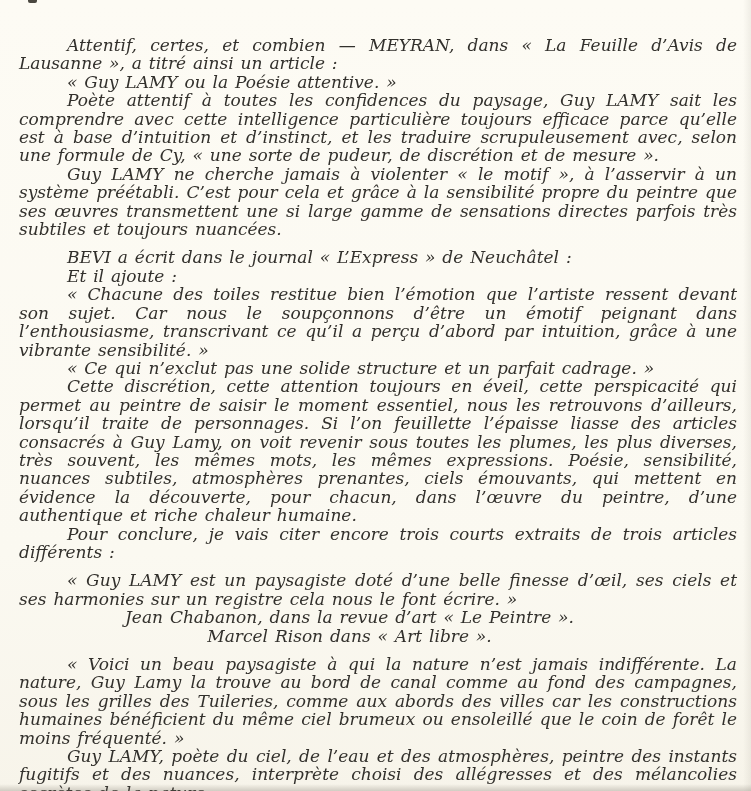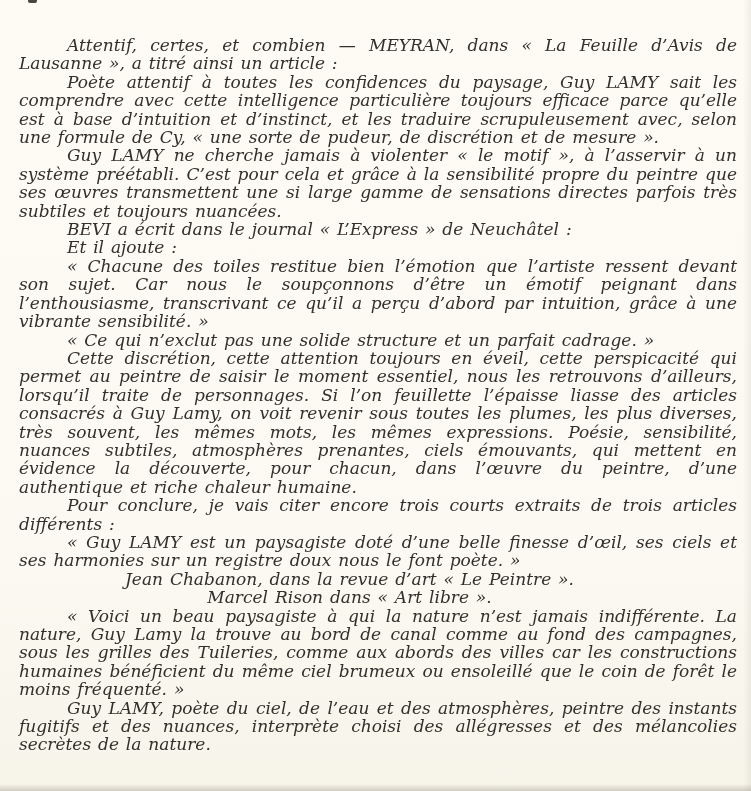--- a/index.html
+++ b/index.html
@@ -22,20 +22,21 @@
     line-height: 18.4px;
     color: #32302c;
   }
   .page p {
     margin: 0;
     text-align: justify;
     text-indent: 48px;
     word-spacing: 1.5px;
   }
   .page p.gap {
+    margin-top: 10px;
   }
   .page p.attribution {
     text-align: center;
     text-indent: 0;
     padding-right: 57px;
   }
   .speck {
     position: absolute;
     top: 0;
     left: 28px;
@@ -61,29 +62,30 @@
     background: linear-gradient(to right, rgba(120,114,100,0), rgba(120,114,100,0.10));
   }
 </style>
 </head>
 <body>
 
 <div class="page">
   <div class="speck"></div>
 
   <p class="par">Attentif, certes, et combien — MEYRAN, dans « La Feuille d’Avis de Lausanne », a titré ainsi un article :</p>
+  <p class="par">« Guy LAMY ou la Poésie attentive. »</p>
   <p class="par">Poète attentif à toutes les confidences du paysage, Guy LAMY sait les comprendre avec cette intelligence particulière toujours efficace parce qu’elle est à base d’intuition et d’instinct, et les traduire scrupuleusement avec, selon une formule de Cy, « une sorte de pudeur, de discrétion et de mesure ».</p>
   <p class="par">Guy LAMY ne cherche jamais à violenter « le motif », à l’asservir à un système préétabli. C’est pour cela et grâce à la sensibilité propre du peintre que ses œuvres transmettent une si large gamme de sensations directes parfois très subtiles et toujours nuancées.</p>
   <p class="par gap">BEVI a écrit dans le journal « L’Express » de Neuchâtel :</p>
   <p class="par">Et il ajoute :</p>
   <p class="par">« Chacune des toiles restitue bien l’émotion que l’artiste ressent devant son sujet. Car nous le soupçonnons d’être un émotif peignant dans l’enthousiasme, transcrivant ce qu’il a perçu d’abord par intuition, grâce à une vibrante sensibilité. »</p>
   <p class="par">« Ce qui n’exclut pas une solide structure et un parfait cadrage. »</p>
   <p class="par">Cette discrétion, cette attention toujours en éveil, cette perspicacité qui permet au peintre de saisir le moment essentiel, nous les retrouvons d’ailleurs, lorsqu’il traite de personnages. Si l’on feuillette l’épaisse liasse des articles consacrés à Guy Lamy, on voit revenir sous toutes les plumes, les plus diverses, très souvent, les mêmes mots, les mêmes expressions. Poésie, sensibilité, nuances subtiles, atmosphères prenantes, ciels émouvants, qui mettent en évidence la découverte, pour chacun, dans l’œuvre du peintre, d’une authentique et riche chaleur humaine.</p>
   <p class="par">Pour conclure, je vais citer encore trois courts extraits de trois articles différents :</p>
-  <p class="par gap">« Guy LAMY est un paysagiste doté d’une belle finesse d’œil, ses ciels et ses harmonies sur un registre doux nous le font poète. »</p>
+  <p class="par gap">« Guy LAMY est un paysagiste doté d’une belle finesse d’œil, ses ciels et ses harmonies sur un registre cela nous le font écrire. »</p>
   <p class="attribution">Jean Chabanon, dans la revue d’art « Le Peintre ».</p>
   <p class="attribution">Marcel Rison dans « Art libre ».</p>
   <p class="par gap">« Voici un beau paysagiste à qui la nature n’est jamais indifférente. La nature, Guy Lamy la trouve au bord de canal comme au fond des campagnes, sous les grilles des Tuileries, comme aux abords des villes car les constructions humaines bénéficient du même ciel brumeux ou ensoleillé que le coin de forêt le moins fréquenté. »</p>
   <p class="par">Guy LAMY, poète du ciel, de l’eau et des atmosphères, peintre des instants fugitifs et des nuances, interprète choisi des allégresses et des mélancolies secrètes de la nature.</p>
 
   <div class="right-shade"></div>
   <div class="bottom-shadow"></div>
 </div>
 
 </body></html>

